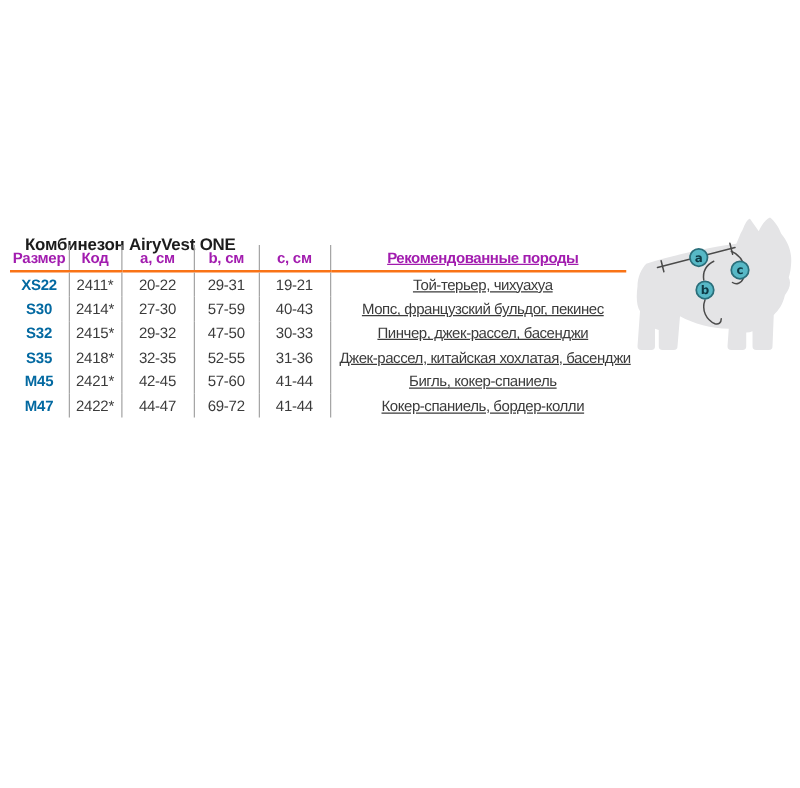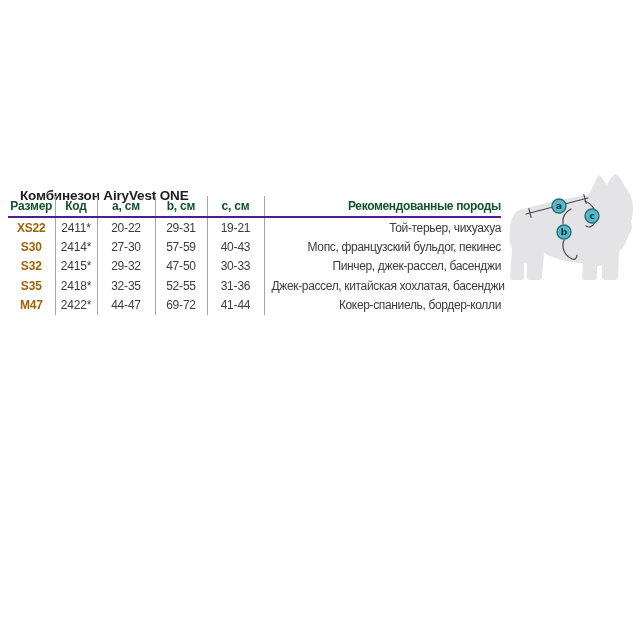--- a/index.html
+++ b/index.html
@@ -13,31 +13,31 @@
     font-size:13.5px;font-weight:700;color:#1c1c1c;letter-spacing:-0.15px;
   }
   table.size-table{
     position:absolute;left:8px;top:196px;width:493px;
     border-collapse:collapse;table-layout:fixed;
   }
   col.w-size{width:47px;} col.w-code{width:42px;}
   col.w-a{width:58px;} col.w-b{width:52px;}
   col.w-c{width:57px;} col.w-breeds{width:237px;}
   th{
-    font-size:12px;font-weight:700;color:#14532d;height:20px;padding:0;
-    border-bottom:2px solid #4c1d95;text-align:center;white-space:nowrap;
+    font-size:12px;font-weight:700;color:#a21caf;height:20px;padding:0;
+    border-bottom:2px solid #f97316;text-align:center;white-space:nowrap;
     letter-spacing:-0.2px;
   }
   td{
     font-size:12px;color:#3b3b3b;height:19.4px;padding:0;text-align:center;
     white-space:nowrap;letter-spacing:-0.2px;
   }
   th:not(.h-breeds), td:not(.c-breeds){border-right:1px solid #a6a6a6;}
-  td.c-size{font-weight:700;color:#a16207;}
-  th.h-breeds, td.c-breeds{text-align:right;padding-left:7px;letter-spacing:-0.35px;}
+  td.c-size{font-weight:700;color:#0369a1;}
+  th.h-breeds, td.c-breeds{text-align:center;padding-left:7px;letter-spacing:-0.35px;text-decoration:underline;}
   .dog-figure{position:absolute;left:497px;top:167px;width:143px;height:136px;}
   .marker-letter{
     font-family:"DejaVu Sans", sans-serif;font-size:9.5px;font-weight:700;
   }
 </style>
 </head>
 <body>
 
 <h1 class="title">Комбинезон AiryVest ONE</h1>
 
@@ -85,20 +85,28 @@
     <td class="c-num">30-33</td>
     <td class="c-breeds">Пинчер, джек-рассел, басенджи</td>
   </tr>
       <tr>
     <td class="c-size">S35</td>
     <td class="c-code">2418*</td>
     <td class="c-num">32-35</td>
     <td class="c-num">52-55</td>
     <td class="c-num">31-36</td>
     <td class="c-breeds">Джек-рассел, китайская хохлатая, басенджи</td>
+  </tr>
+      <tr>
+    <td class="c-size">M45</td>
+    <td class="c-code">2421*</td>
+    <td class="c-num">42-45</td>
+    <td class="c-num">57-60</td>
+    <td class="c-num">41-44</td>
+    <td class="c-breeds">Бигль, кокер-спаниель</td>
   </tr>
       <tr>
     <td class="c-size">M47</td>
     <td class="c-code">2422*</td>
     <td class="c-num">44-47</td>
     <td class="c-num">69-72</td>
     <td class="c-num">41-44</td>
     <td class="c-breeds">Кокер-спаниель, бордер-колли</td>
   </tr>
     </tbody>

